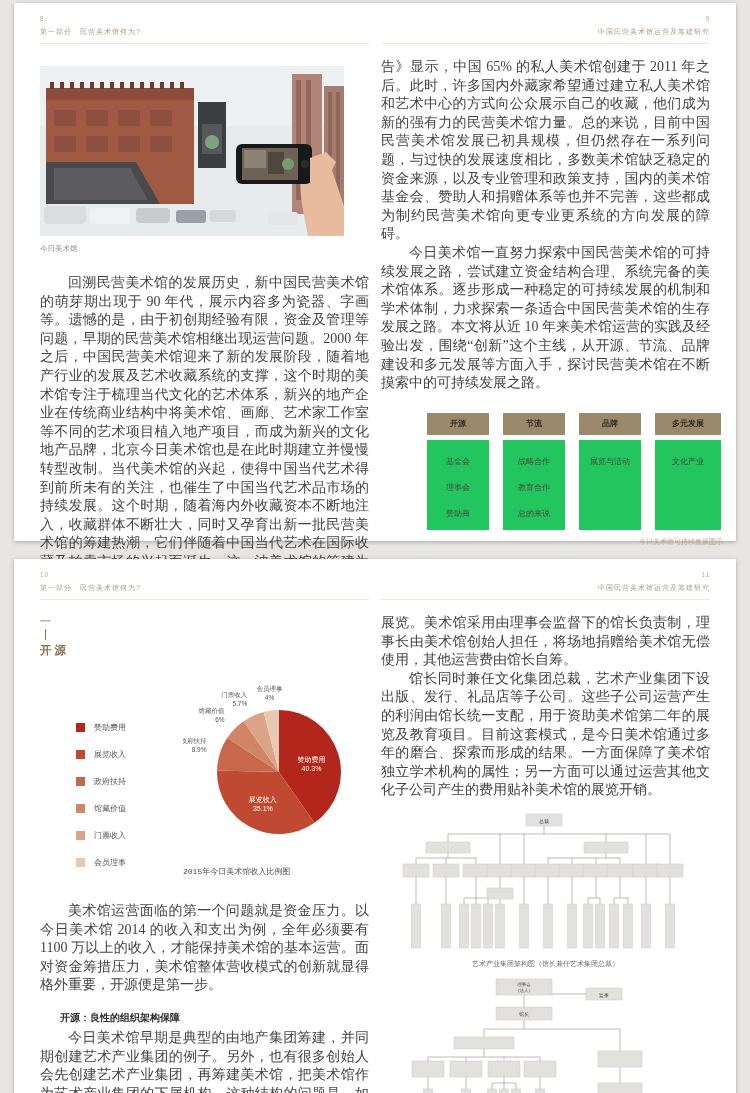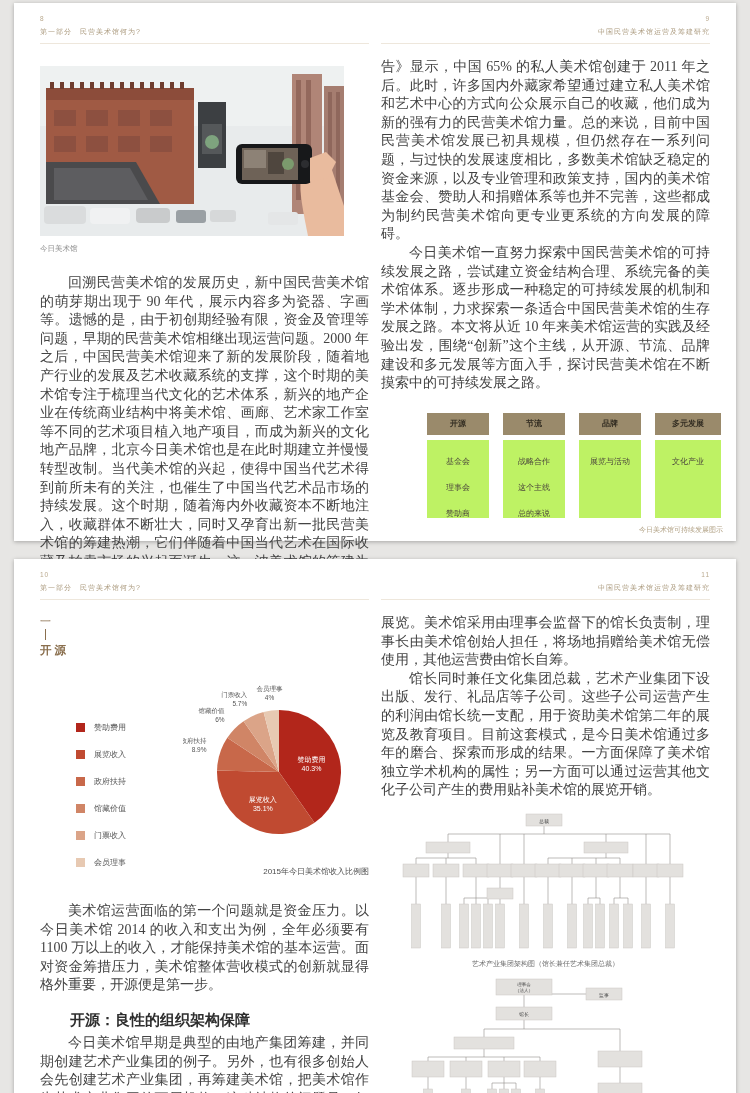--- a/index.html
+++ b/index.html
@@ -19,50 +19,50 @@
   .phead .pnum{position:absolute;top:2px;font-size:6.5px;color:#b9a98e;}
   .page.left .pnum{left:0;}
   .page.right .pnum{right:0;}
   .page.right .phead{text-align:right;}
   .photo{margin-top:22px;width:304px;height:170px;background:#dfe2e4;overflow:hidden;}
   .photocap{margin-top:8px;font-size:7.5px;color:#8d8d8d;
             font-family:"Liberation Sans","DejaVu Sans",sans-serif;}
   .para{font-size:14px;line-height:18.6px;color:#434343;text-align:justify;}
   .ind{text-indent:2em;}
   .mt{margin-top:18px;}
-  .subhead{font-size:15px;font-weight:bold;color:#2e2e2e;text-indent:2em;
+  .subhead{font-size:10px;font-weight:bold;color:#2e2e2e;text-indent:2em;
            margin:16px 0 4px 0;}
   
   .diagram{margin:20px 0 0 46px;width:296px;display:grid;
            grid-template-columns:62px 62px 62px 66px;gap:0 14px;
            font-family:"Liberation Sans","DejaVu Sans",sans-serif;}
   .dcol-h{background:#9a8a6b;color:#332d22;font-size:8px;font-weight:bold;
           text-align:center;line-height:22px;height:22px;}
-  .dcol-b{background:#bef264;margin-top:5px;height:78px;padding-top:9px;
+  .dcol-b{background:#22c55e;margin-top:5px;height:90px;padding-top:9px;
           box-sizing:border-box;text-align:center;}
   .dcol-item{font-size:8px;color:#4c463c;line-height:26px;}
   .dcol-item:empty{display:none;}
   .dcap{margin:7px 0 0 46px;width:296px;text-align:right;font-size:7px;
         color:#b3a387;font-family:"Liberation Sans","DejaVu Sans",sans-serif;}
   
   .sechead{color:#8a6f4e;font-family:"Liberation Sans","DejaVu Sans",sans-serif;
            margin-top:16px;}
   .sechead .num{font-size:11px;line-height:10px;}
   .sechead .bar{width:1px;height:11px;background:#8a6f4e;margin:3px 0 3px 5px;}
   .sechead .tit{font-size:11.5px;font-weight:bold;letter-spacing:3px;}
   
   .chartrow{display:flex;margin-top:6px;gap:48px;}
   .legend{width:108px;margin:58px 0 0 36px;
           font-family:"Liberation Sans","DejaVu Sans",sans-serif;}
   .lrow{display:flex;align-items:center;margin-bottom:16px;}
   .lswatch{width:9px;height:9px;margin-right:9px;flex:0 0 auto;}
   .llabel{font-size:8px;color:#555;}
   .piewrap{width:186px;}
-  .pietitle{text-align:right;font-size:8px;color:#4c4c4c;margin-top:2px;
-            font-family:Liberation Sans, sans-serif;}
+  .pietitle{text-align:left;font-size:8px;color:#4c4c4c;margin-top:2px;
+            font-family:Liberation Mono, monospace;}
   
   .orgwrap{margin-top:12px;}
   .orgcap{text-align:center;font-size:7px;color:#6e6e6e;margin:3px 0 8px 0;
           font-family:"Liberation Sans","DejaVu Sans",sans-serif;}
 </style>
 </head>
 <body>
 
 <div class="stage">
 
@@ -158,21 +158,21 @@
         <div class="dcol-h">节流</div>
         <div class="dcol-h">品牌</div>
         <div class="dcol-h">多元发展</div>
         <div class="dcol-b">
           <div class="dcol-item">基金会</div>
           <div class="dcol-item">理事会</div>
           <div class="dcol-item">赞助商</div>
         </div>
         <div class="dcol-b">
           <div class="dcol-item">战略合作</div>
-          <div class="dcol-item">这个主线</div>
+          <div class="dcol-item">教育合作</div>
           <div class="dcol-item">总的来说</div>
         </div>
         <div class="dcol-b">
           <div class="dcol-item">展览与活动</div>
 
         </div>
         <div class="dcol-b">
           <div class="dcol-item">文化产业</div>
 
         </div>

